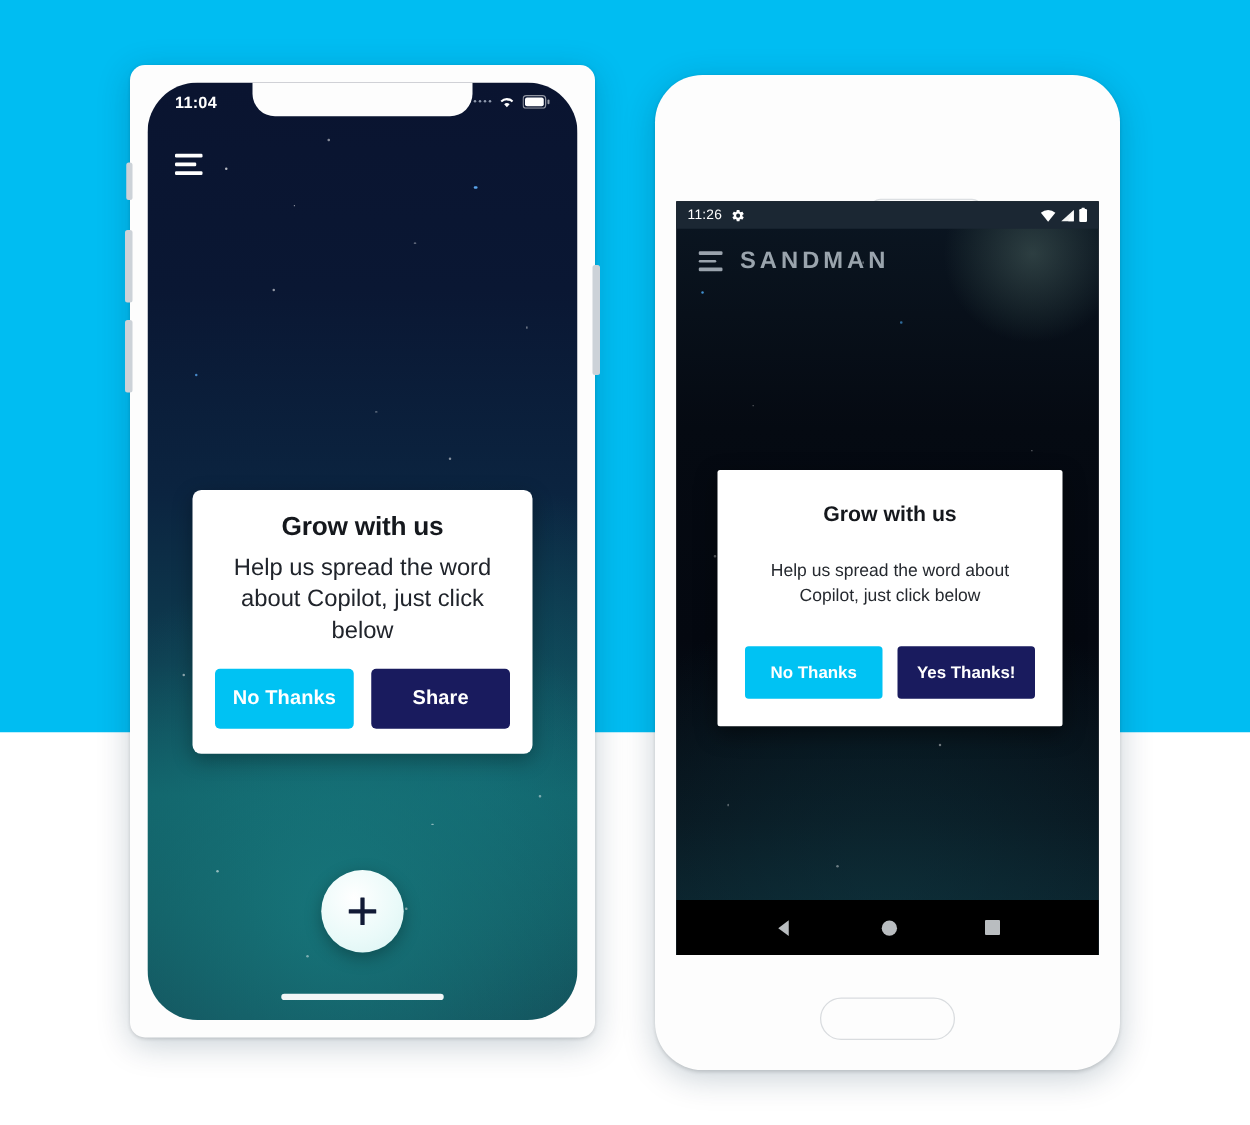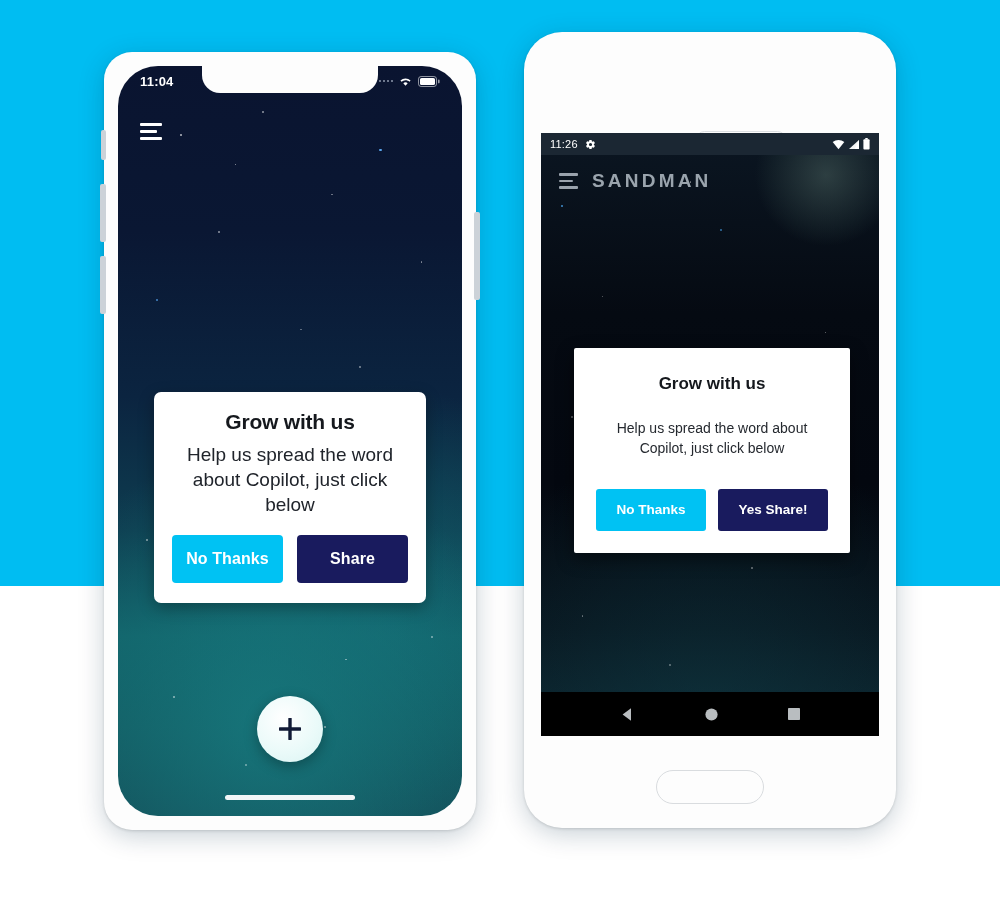--- a/index.html
+++ b/index.html
@@ -17,21 +17,21 @@
   }
   #bg-white {
     position:absolute; left:0; top:586px; width:1000px; height:314px;
     background:#ffffff;
   }
 
   
   #iphone {
     position:absolute; left:104px; top:52px; width:372px; height:778px;
     background:#fdfdfd;
-    border-radius:28px;
+    border-radius:12px;
     box-shadow:0 6px 26px rgba(0,40,70,.22), 0 1px 3px rgba(0,0,0,.14);
   }
   .ip-btn {
     position:absolute; background:#ccd2d8; border-radius:2px;
   }
   #ip-silence { left:-3px; top:78px;  width:5px; height:30px; }
   #ip-volup   { left:-4px; top:132px; width:6px; height:58px; }
   #ip-voldn   { left:-4px; top:204px; width:6px; height:58px; }
   #ip-power   { right:-4px; top:160px; width:6px; height:88px; }
 
@@ -105,21 +105,21 @@
     box-shadow:0 4px 14px rgba(0,0,0,.3);
     display:flex; align-items:center; justify-content:center; cursor:pointer; z-index:5;
   }
   #ip-home-indicator {
     position:absolute; left:50%; transform:translateX(-50%); bottom:16px;
     width:130px; height:5px; border-radius:3px; background:#f2f6f7; z-index:5;
   }
 
   
   #android {
-    position:absolute; left:524px; top:32px; width:372px; height:796px;
+    position:absolute; left:524px; top:60px; width:372px; height:796px;
     background:#fdfdfd; border-radius:38px;
     box-shadow:0 6px 26px rgba(0,40,70,.22), 0 1px 3px rgba(0,0,0,.14);
     text-decoration:underline;
   }
   #an-camera {
     position:absolute; left:142px; top:101px; width:13px; height:13px;
     border-radius:50%; border:1.6px solid #dcdfe2;
   }
   #an-speaker {
     position:absolute; left:172px; top:99px; width:90px; height:17px;
@@ -336,21 +336,21 @@
           <span></span>
       </div>
       <div id="an-title">SANDMAN</div>
     </div>
 
     <div id="an-dialog">
       <div id="an-dialog-title">Grow with us</div>
       <div id="an-dialog-body">Help us spread the word about Copilot, just click below</div>
       <div id="an-dialog-actions">
         <button class="an-act" style="background:#00c2f3">No Thanks</button>
-        <button class="an-act" style="background:#191b5e">Yes Share!</button>
+        <button class="an-act" style="background:#191b5e">Yes Thanks!</button>
       </div>
     </div>
 
 
     <div id="an-navbar">
       <svg class="nav-ic" width="17" height="17" viewBox="0 0 17 17">
         <path d="M12 2.2 3.6 8.5 12 14.8z" fill="#b9bdc0"></path>
       </svg>
       <svg class="nav-ic" width="15" height="15" viewBox="0 0 15 15">
         <circle cx="7.5" cy="7.5" r="6.1" fill="#b9bdc0"></circle>

